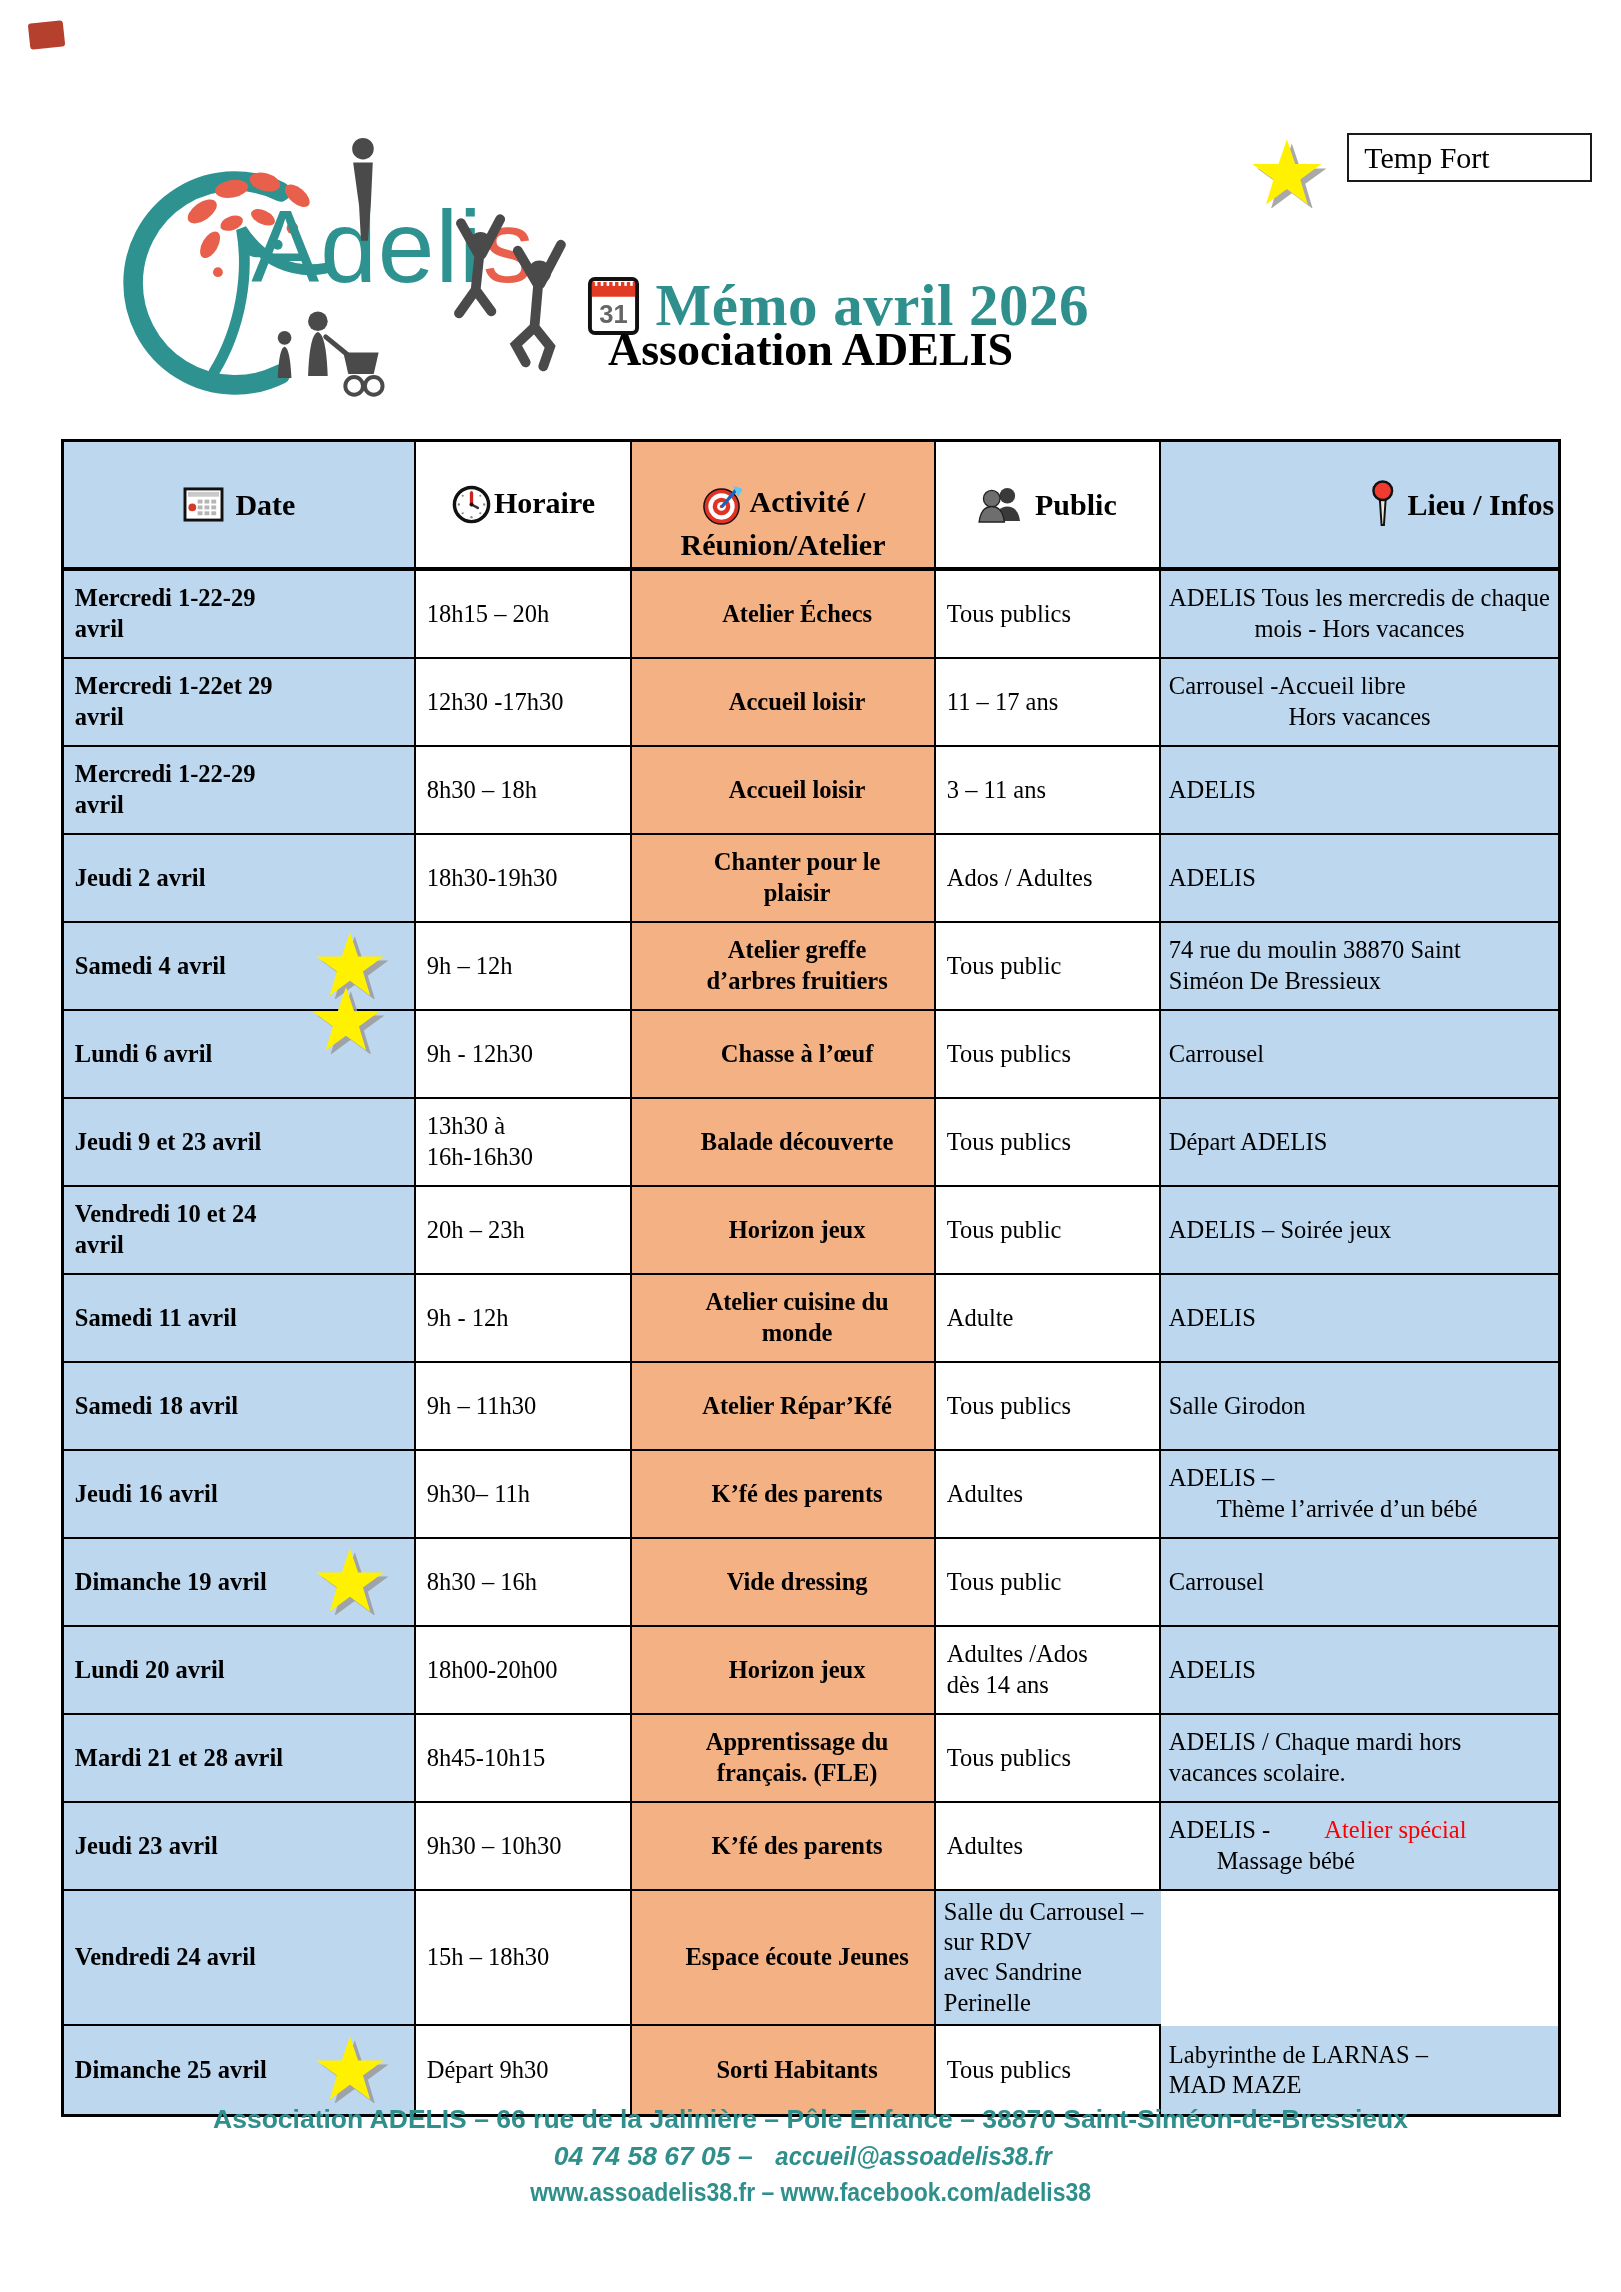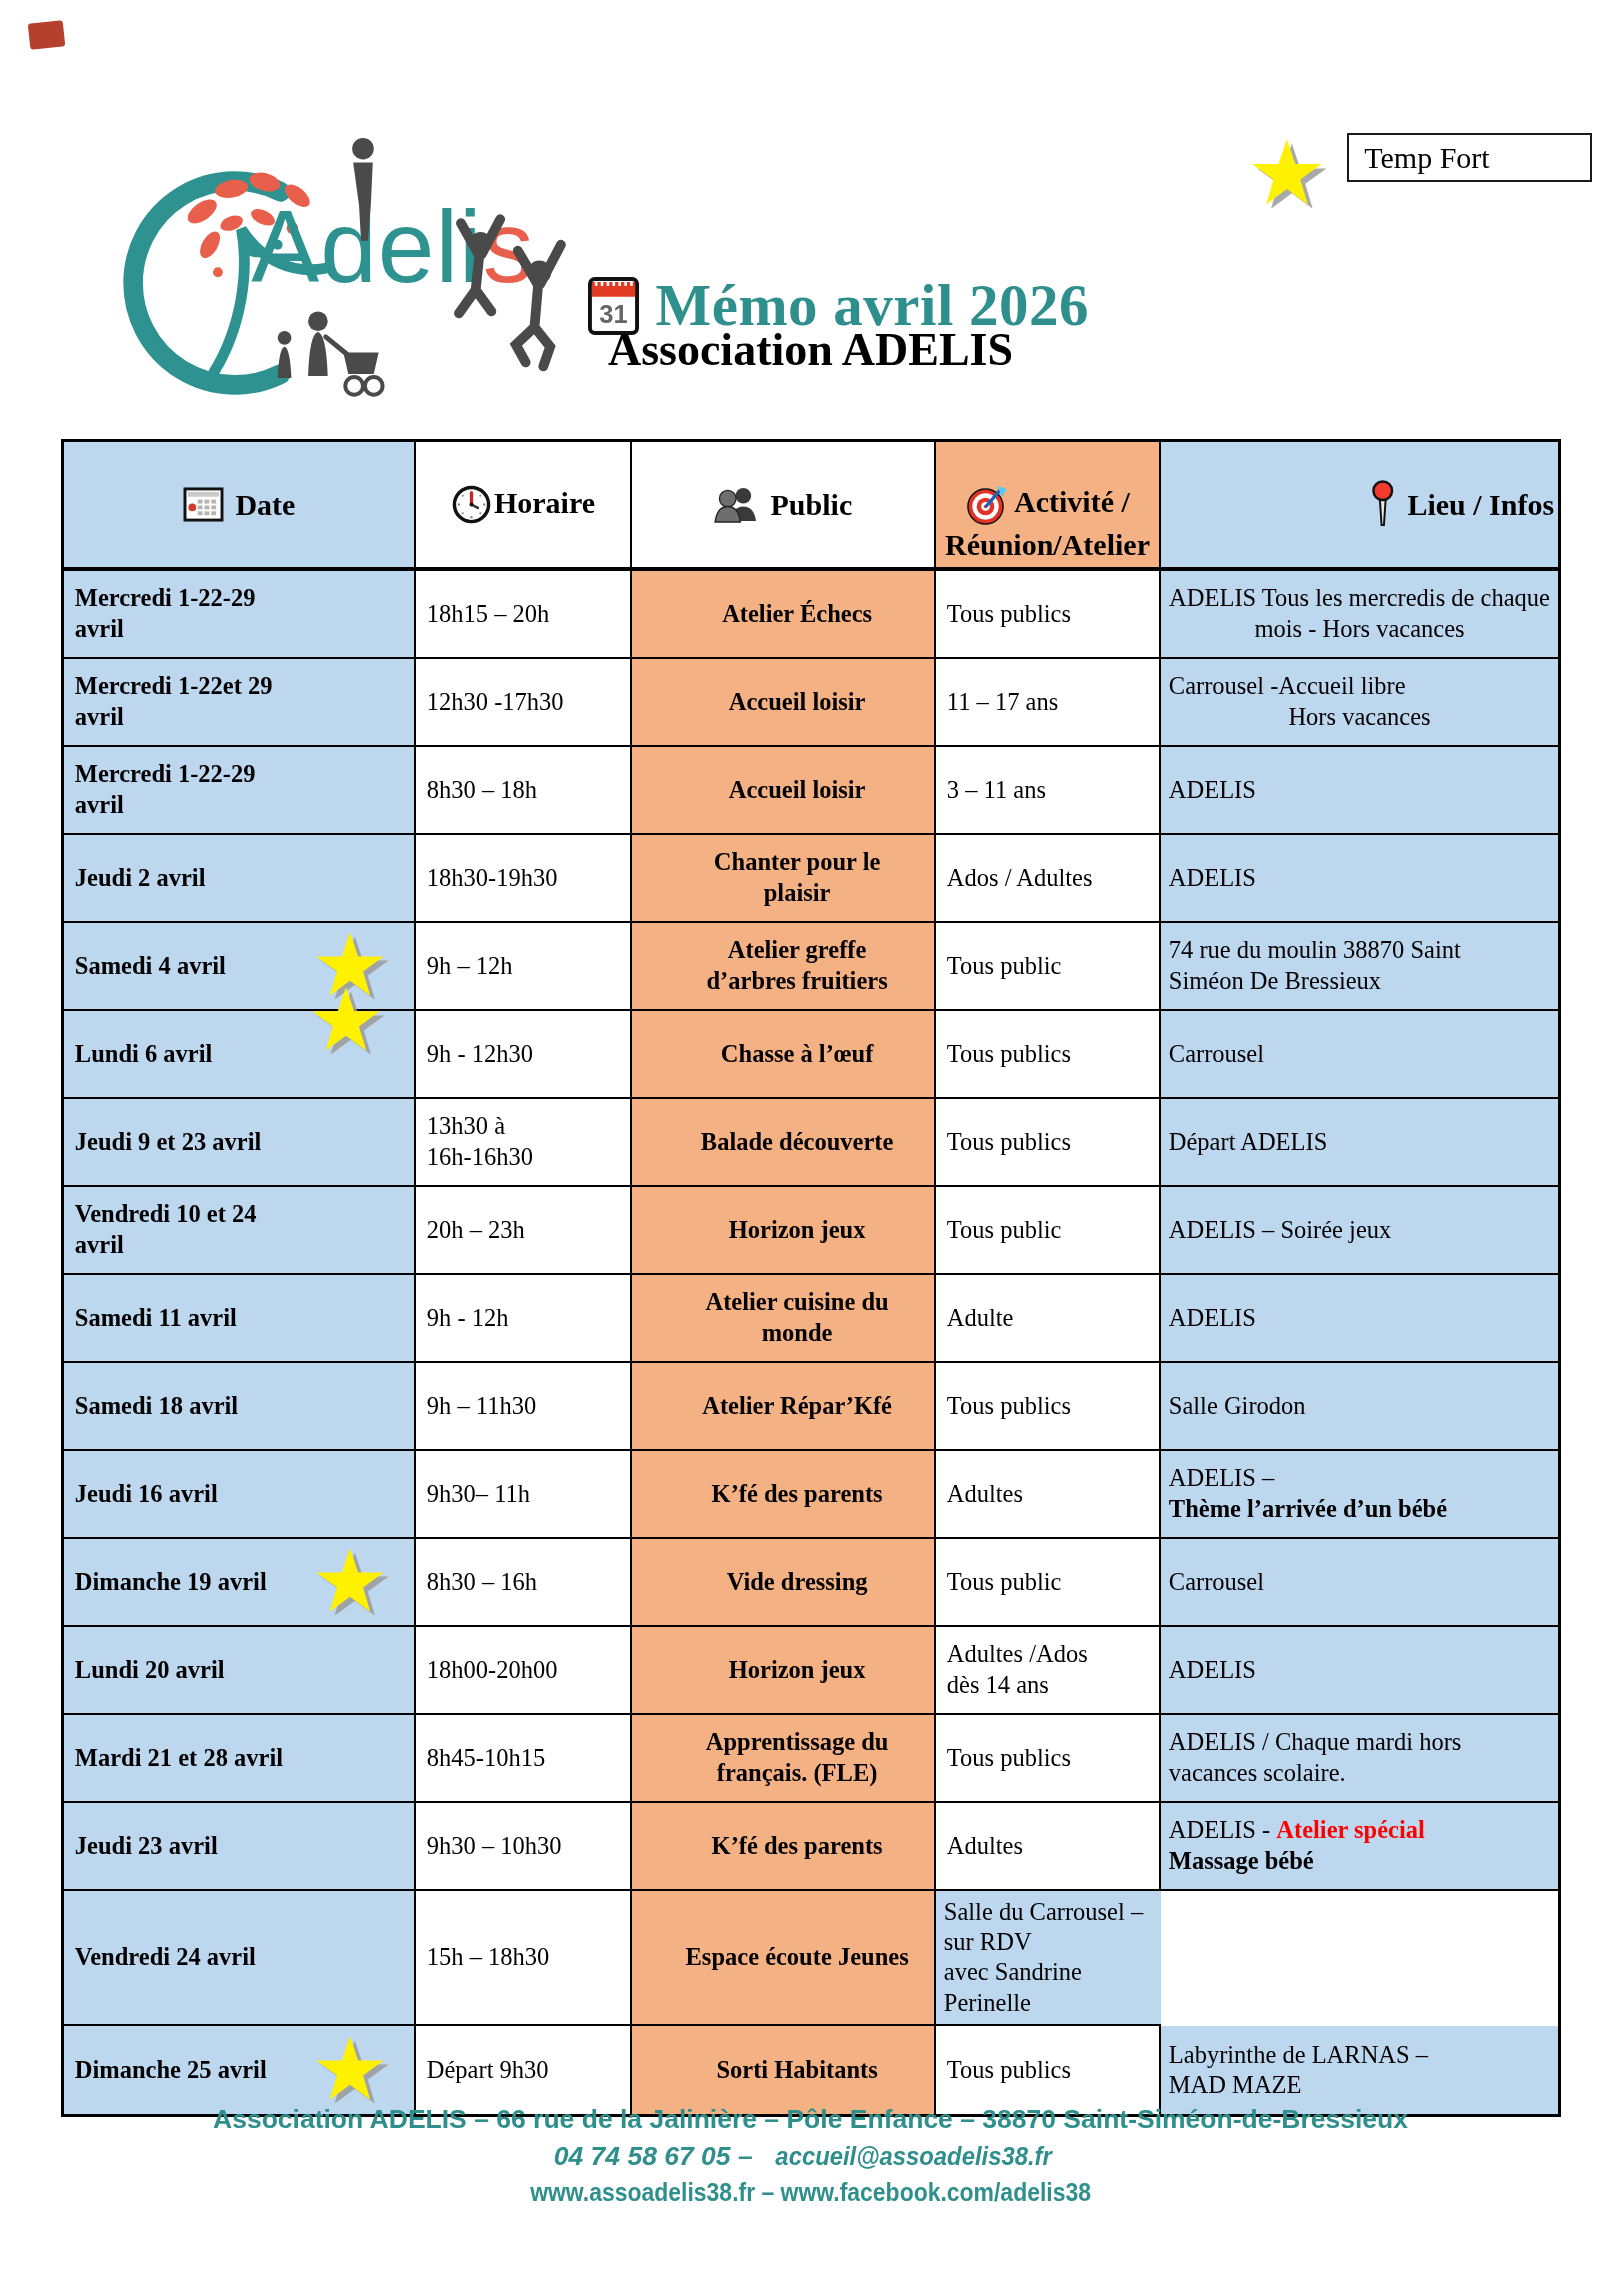--- a/index.html
+++ b/index.html
@@ -30,21 +30,21 @@
   .cell{border-right:2.9px solid #000;border-bottom:2.9px solid #000;box-sizing:border-box;display:flex;align-items:center;min-height:88px;padding:5.9px 7.8px;font-size:24.5px;line-height:1.24;background:#fff;}
   .cell:last-child{border-right:none;}
   .nobb{border-bottom:none !important;}
   .c-date{background:var(--blue);font-weight:bold;position:relative;padding-left:10.8px;padding-right:108px;}
   .c-hor{white-space:pre-line;padding-left:10.8px;}
   .c-act{background:var(--orange);font-weight:bold;justify-content:center;text-align:center;white-space:pre-line;padding-left:36px;}
   .c-pub{white-space:pre-line;padding-left:10.8px;}
   .c-lieu{background:var(--blue);display:flex;flex-direction:column;justify-content:center;align-items:flex-start;}
   .lline{width:100%;}
   .lline.center{text-align:center;}
-  .b{font-weight:bold;}
+  .b{font-weight:normal;margin-left:48px;}
   .red{color:var(--red);}
   
   .thead .cell{min-height:118px;border-bottom-width:4.9px;font-weight:bold;font-size:30px;justify-content:center;text-align:center;padding:3.9px;}
   .thead .c-date{padding-right:3.9px;}
   .th-flex{display:flex;align-items:center;justify-content:center;gap:11.8px;}
   .th-col{display:flex;flex-direction:row;align-items:flex-start;gap:2px;}
   .hact{white-space:pre-line;}
   .hicon{vertical-align:middle;}
   
   .star{position:absolute;width:74px;height:69px;z-index:3;}
@@ -180,45 +180,45 @@
               <circle cx="12" cy="30" r="1.1"></circle>
               <circle cx="30" cy="30" r="1.1"></circle>
           </g>
           <path d="M21 21 L21 9.5" stroke="#C22" stroke-width="3.4" stroke-linecap="round"></path>
           <path d="M21 21 L27.5 24.5" stroke="#333" stroke-width="2.6" stroke-linecap="round"></path>
           <circle cx="21" cy="21" r="2" fill="#111"></circle>
         </svg>
         <span>Horaire</span>
       </span>
     </div>
-    <div class="cell c-pub">
-      <span class="th-flex">
-        <svg class="hicon" width="45" height="37" viewBox="0 0 46 38">
-          <circle cx="30" cy="10" r="8" fill="#3A3A3A"></circle>
-          <path d="M17 36 q2 -15 13 -15 q11 0 13 15 z" fill="#3A3A3A"></path>
-          <circle cx="14" cy="13" r="8.5" fill="#6E6E6E" stroke="#222" stroke-width="1.4"></circle>
-          <path d="M1 37 q2 -16 13 -16 q11 0 13 16 z" fill="#6E6E6E" stroke="#222" stroke-width="1.4"></path>
-        </svg>
-        <span>Public</span>
-      </span>
-    </div>
     <div class="cell c-act">
       <span class="hact">
         <svg class="hicon" width="41" height="41" viewBox="0 0 42 42" style="margin-right:7.8px;">
           <circle cx="21" cy="22" r="18" fill="#E03325" stroke="#111" stroke-width="1.5"></circle>
           <circle cx="21" cy="22" r="13.5" fill="#fff"></circle>
           <circle cx="21" cy="22" r="9" fill="#E03325"></circle>
           <circle cx="21" cy="22" r="4.5" fill="#fff"></circle>
           <circle cx="21" cy="22" r="1.8" fill="#E03325"></circle>
           <path d="M36 5 L22 21.5" stroke="#1565C0" stroke-width="3.4" stroke-linecap="round"></path>
           <polygon points="33,1 43,4 38,12" fill="#5BC8F5"></polygon>
         </svg><span>Activité /
 Réunion/Atelier</span>
       </span>
     </div>
+    <div class="cell c-pub">
+      <span class="th-flex">
+        <svg class="hicon" width="45" height="37" viewBox="0 0 46 38">
+          <circle cx="30" cy="10" r="8" fill="#3A3A3A"></circle>
+          <path d="M17 36 q2 -15 13 -15 q11 0 13 15 z" fill="#3A3A3A"></path>
+          <circle cx="14" cy="13" r="8.5" fill="#6E6E6E" stroke="#222" stroke-width="1.4"></circle>
+          <path d="M1 37 q2 -16 13 -16 q11 0 13 16 z" fill="#6E6E6E" stroke="#222" stroke-width="1.4"></path>
+        </svg>
+        <span>Public</span>
+      </span>
+    </div>
     <div class="cell c-lieu" style="align-items:flex-end;justify-content:center;">
       <span class="th-flex">
         <svg class="hicon" width="25.5" height="49" viewBox="0 0 26 50">
           <polygon points="10,19 16,19 14.2,46 11.8,46" fill="#EDE8DE" stroke="#111" stroke-width="2"></polygon>
           <circle cx="13" cy="11" r="9.5" fill="#F03B2E" stroke="#111" stroke-width="2.5"></circle>
         </svg>
         <span>Lieu / Infos</span>
       </span>
     </div>
   </div>

